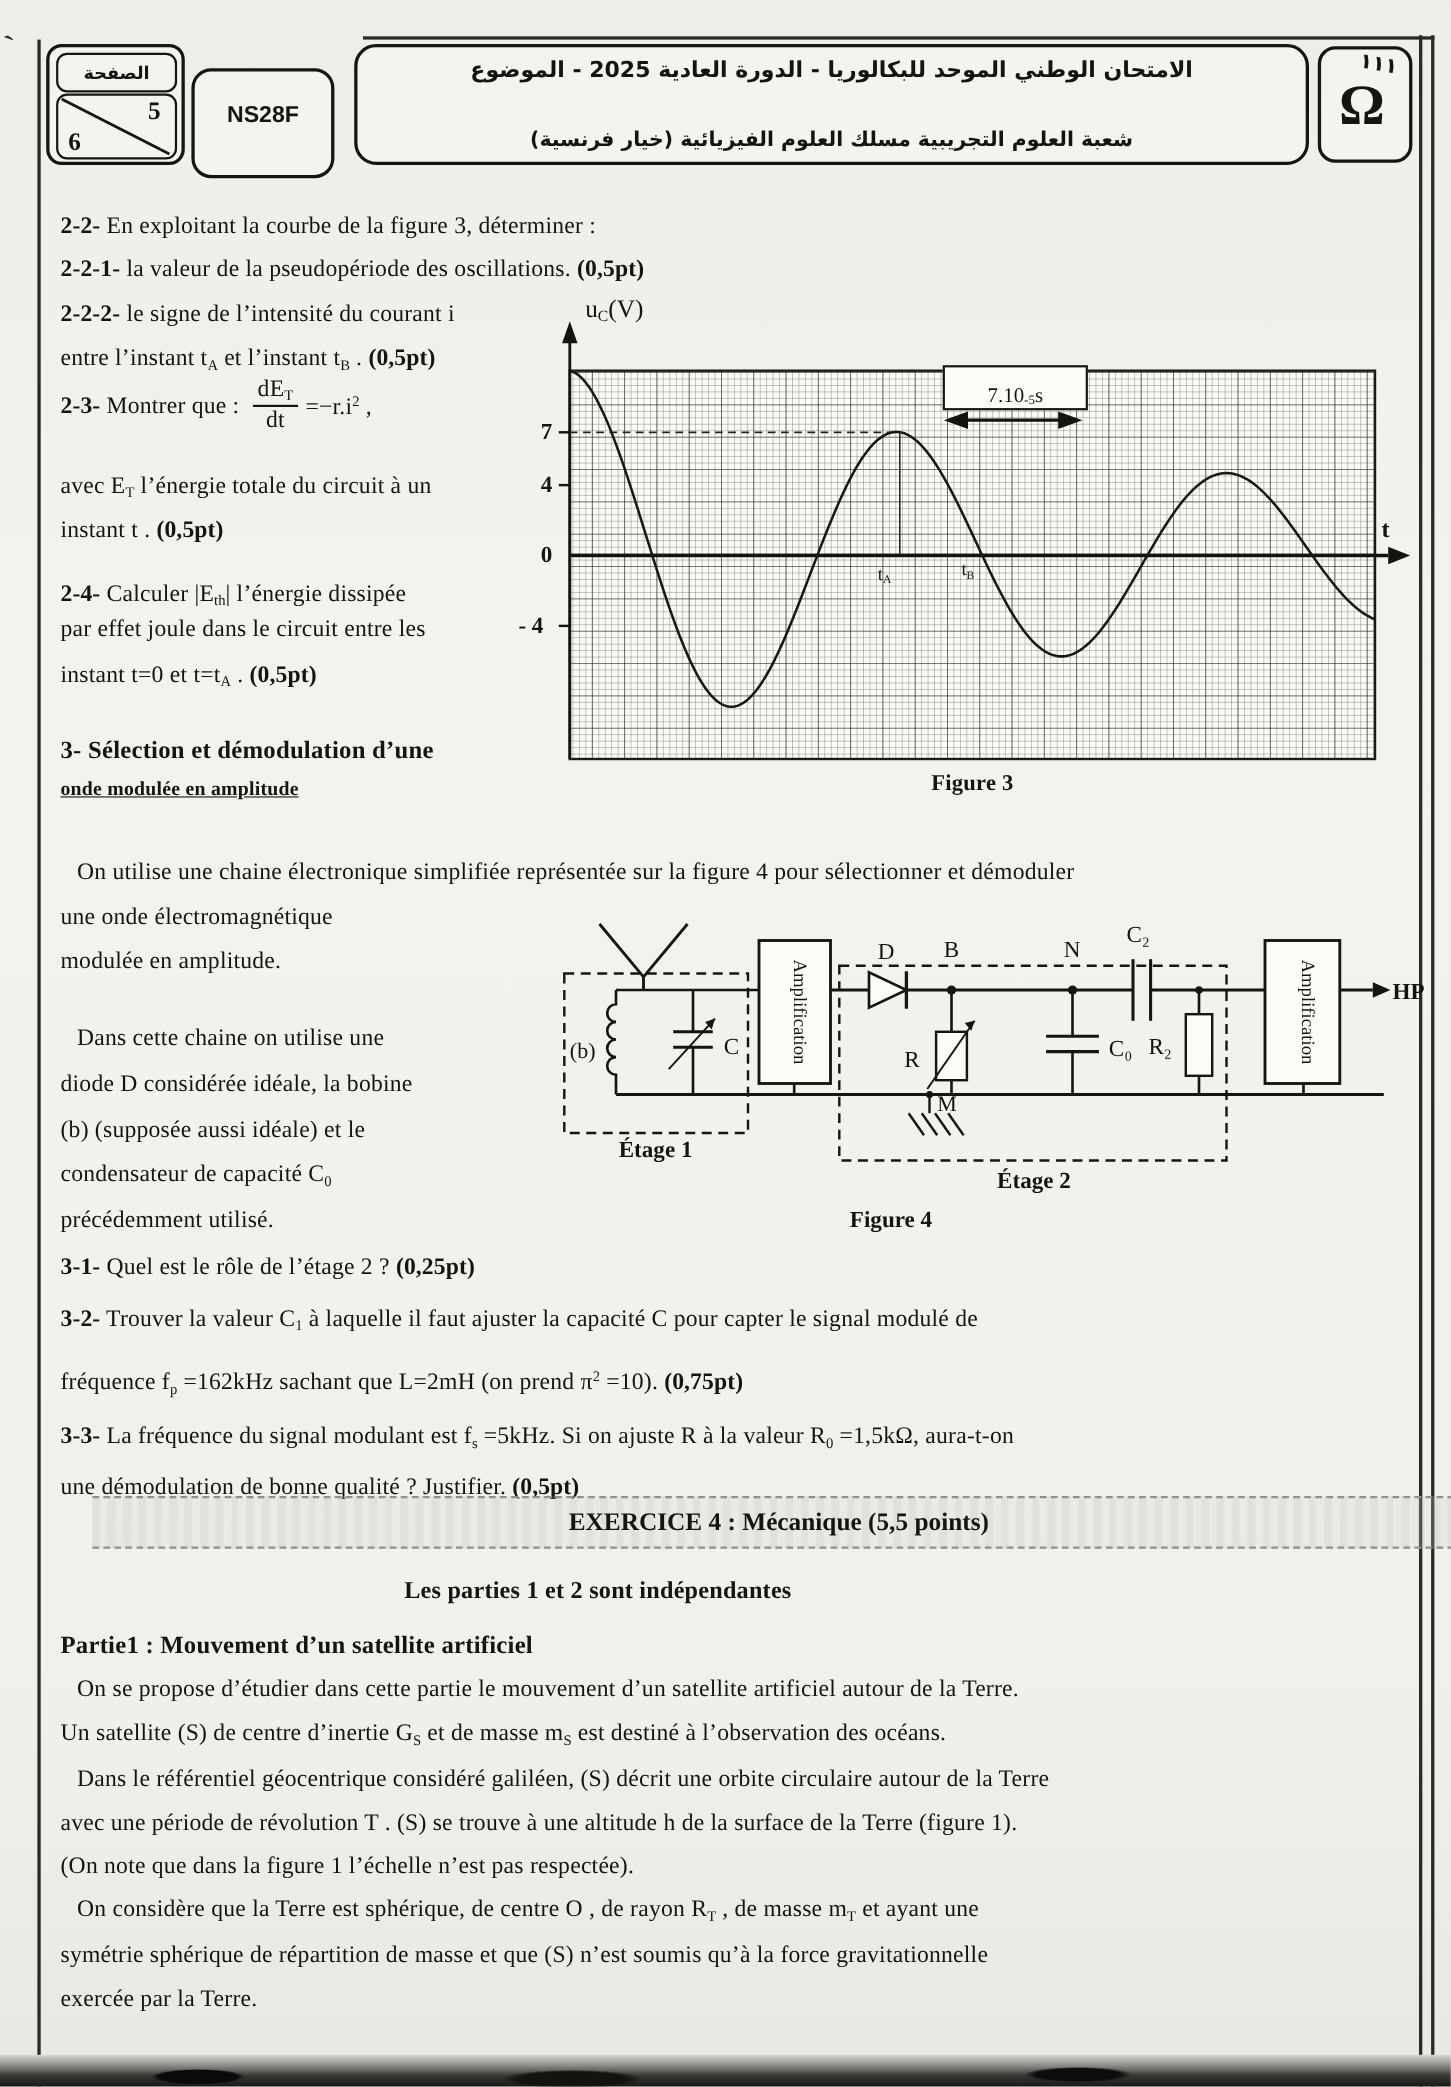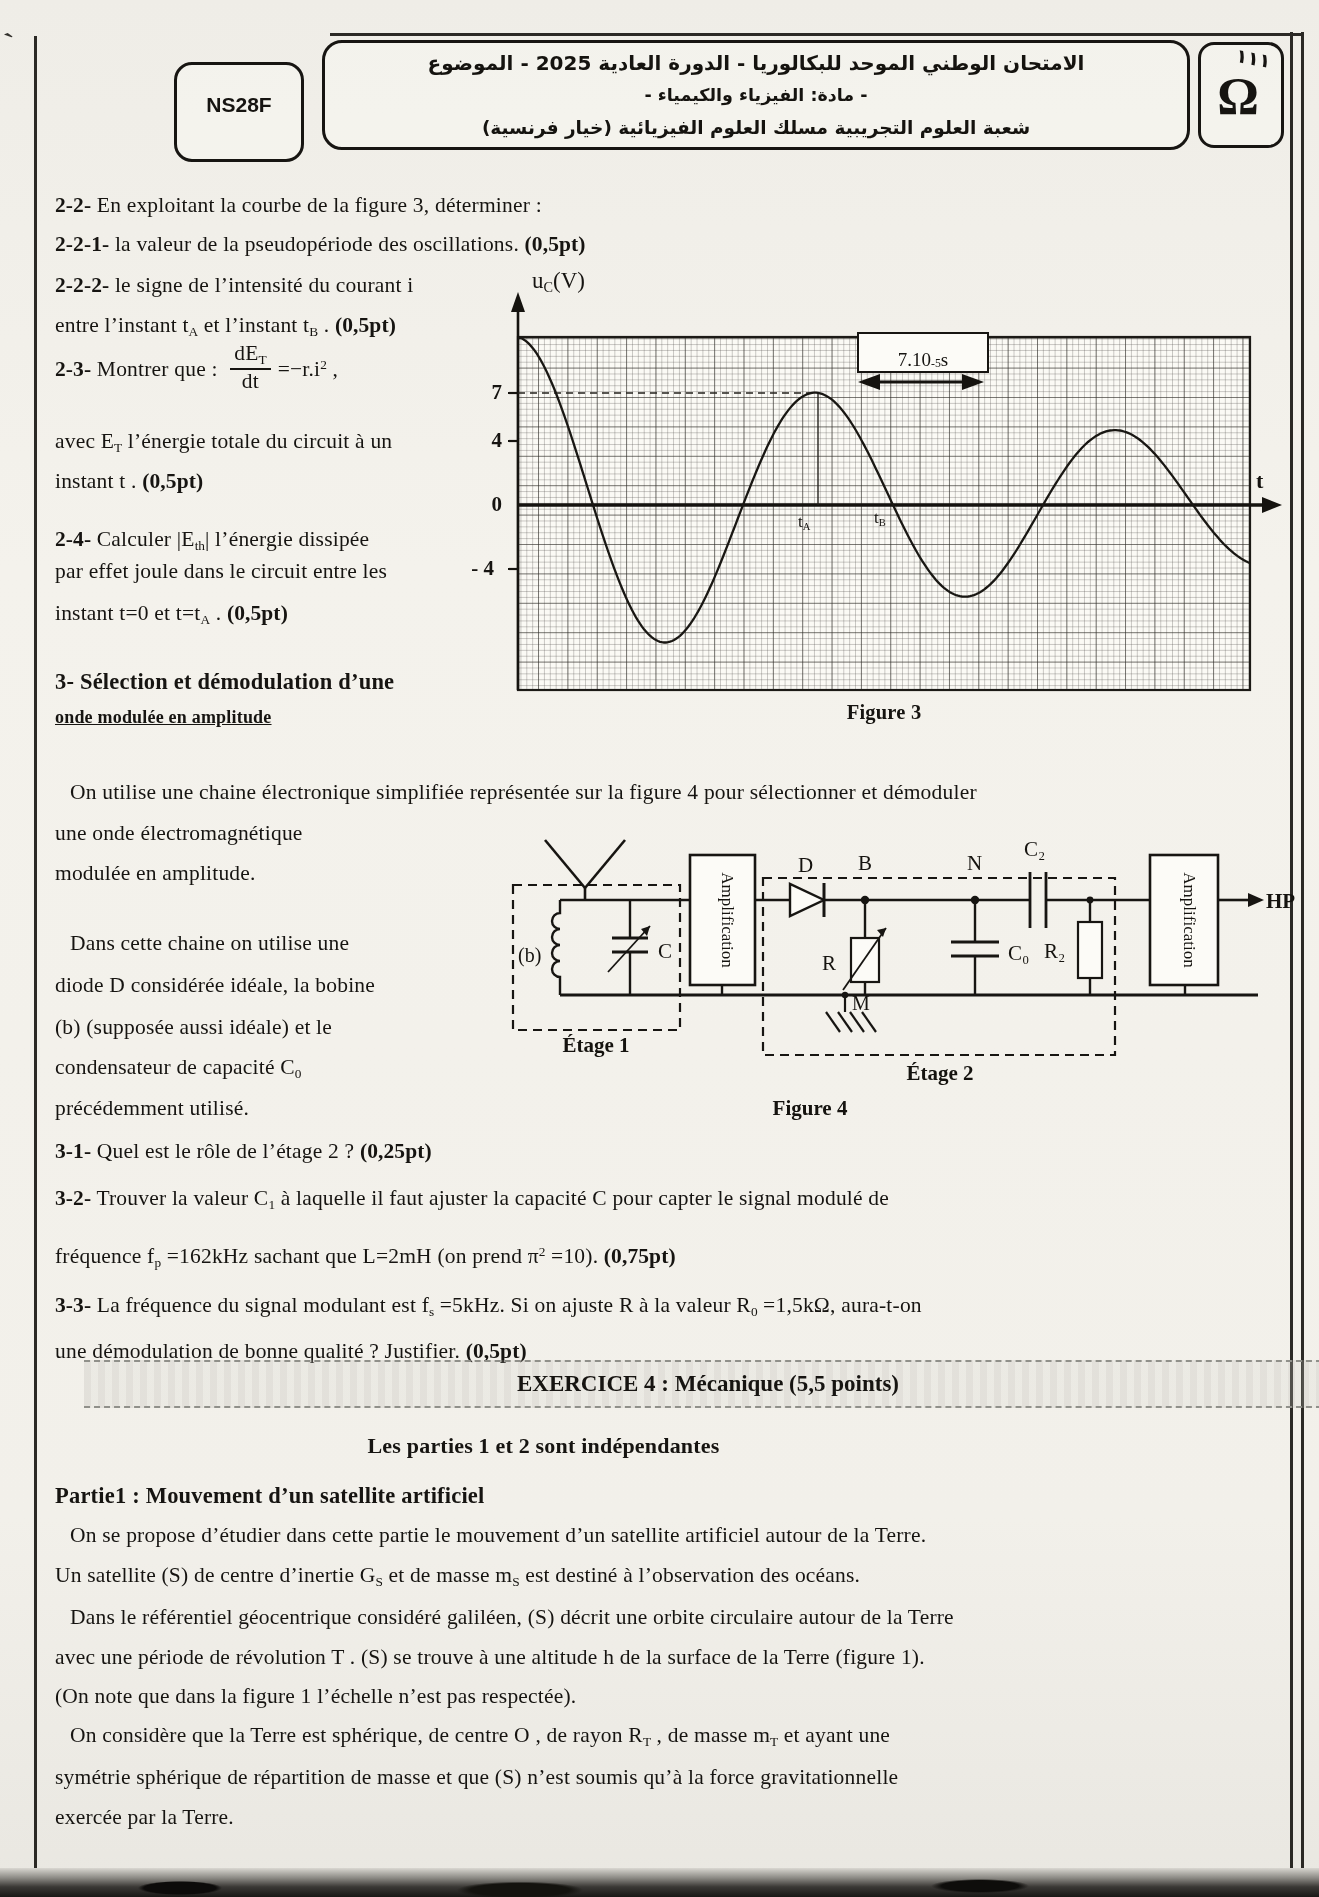--- a/index.html
+++ b/index.html
@@ -36,28 +36,39 @@
 <body>
 
 <div class="page">
 
   <div class="vline" style="left:34px;top:36px;width:3px;height:1861px;"></div>
   <div class="vline" style="left:1290px;top:32px;width:3px;height:1865px;"></div>
   <div class="vline" style="left:1301px;top:32px;width:3px;height:1865px;"></div>
   <div class="hline" style="left:330px;top:33px;width:974px;height:3px;"></div>
   <div style="position:absolute;left:6px;top:26px;font-size:34px;transform:rotate(-18deg);color:#33312d;">`</div>
 
+  <div class="hbox" style="left:42px;top:40px;width:126px;height:110px;border-radius:14px;">
+    <div style="position:absolute;left:6px;top:5px;width:106px;height:32px;border:2.5px solid #171512;border-radius:10px;display:flex;align-items:center;justify-content:center;">
+      <span class="ar" style="font-size:16px;">الصفحة</span>
+    </div>
+    <div style="position:absolute;left:6px;top:42px;width:106px;height:56px;border:2.5px solid #171512;border-radius:10px;">
+      <svg width="106" height="56" style="position:absolute;left:0;top:0;">
+        <line x1="3" y1="3" x2="101" y2="53" stroke="#171512" stroke-width="2.5"></line>
+      </svg>
+      <span style="position:absolute;right:13px;top:1px;font-weight:bold;font-size:23px;">5</span>
+      <span style="position:absolute;left:9px;bottom:1px;font-weight:bold;font-size:23px;">6</span>
+    </div>
+  </div>
 
   <div class="hbox" style="left:174px;top:62px;width:130px;height:100px;border-radius:18px;text-decoration:underline;">
     <div style="position:absolute;left:0;right:0;top:28px;text-align:center;font-family:'Liberation Sans',sans-serif;font-weight:bold;font-size:21px;">NS28F</div>
   </div>
 
   <div class="hbox" style="left:322px;top:40px;width:868px;height:110px;border-radius:20px;">
     <div class="ar" style="position:absolute;left:0;right:0;top:8px;font-size:20px;">الامتحان الوطني الموحد للبكالوريا - الدورة العادية 2025 - الموضوع</div>
-    <div class="ar" style="position:absolute;left:0;right:0;top:42px;font-size:17.5px;">- مادة: الفيزياء والكيمياء -</div>
     <div class="ar" style="position:absolute;left:0;right:0;top:74px;font-size:18.5px;">شعبة العلوم التجريبية مسلك العلوم الفيزيائية (خيار فرنسية)</div>
   </div>
 
   <div class="hbox" style="left:1198px;top:42px;width:86px;height:106px;border-radius:16px;">
     <div style="position:absolute;right:10px;top:2px;font-family:'DejaVu Sans',sans-serif;font-weight:bold;font-size:19px;transform:rotate(10deg);">١١١</div>
     <div style="position:absolute;left:0;right:6px;top:26px;text-align:center;font-weight:bold;font-size:52px;line-height:1;">Ω</div>
   </div>
 
   <div class="ln" style="left:55px;top:192px;"><b>2-2-</b> En exploitant la courbe de la figure 3, déterminer :</div>
   <div class="ln" style="left:55px;top:231px;"><b>2-2-1-</b> la valeur de la pseudopériode des oscillations.  <b>(0,5pt)</b></div>

